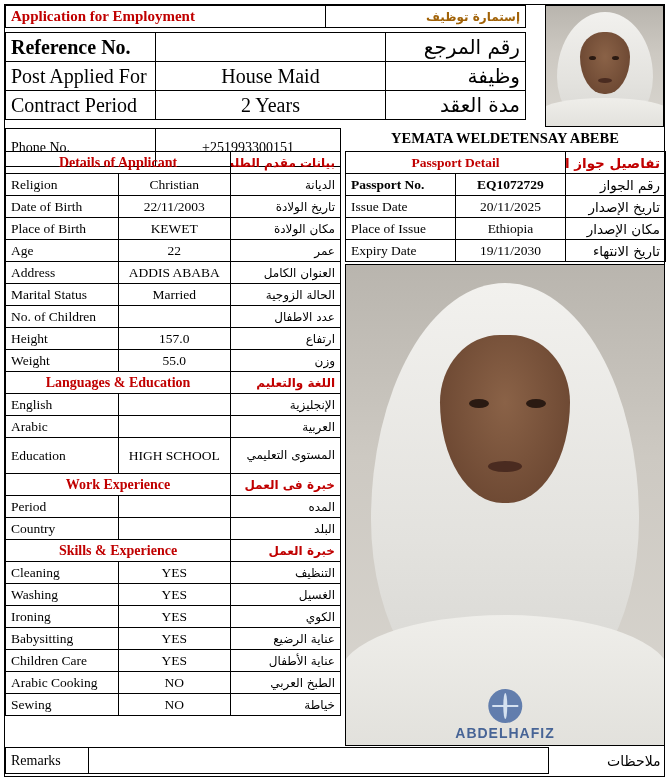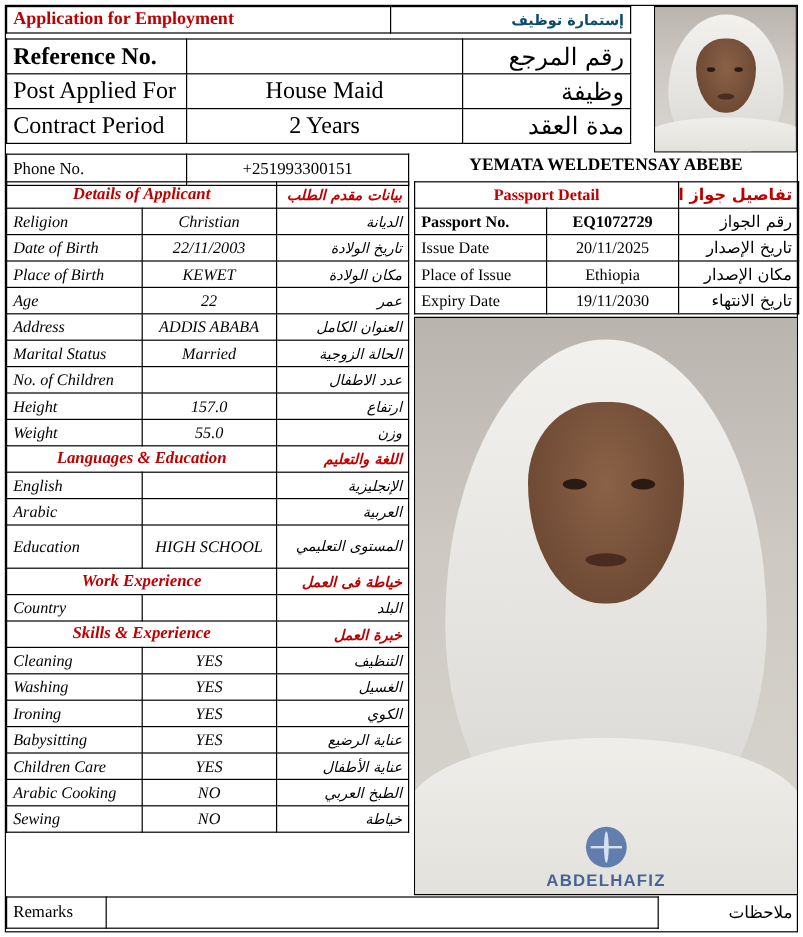--- a/index.html
+++ b/index.html
@@ -47,21 +47,21 @@
     white-space: nowrap;
   }
   .ar {
     text-align: right;
     direction: rtl;
     font-family: "DejaVu Sans", sans-serif;
     font-size: 12px;
   }
   .ctr { text-align: center; }
   .bold { font-weight: bold; }
-  .red { color: #0c4a6e; }
+  .red { color: #a16207; }
   .section-hdr {
     text-align: center;
     font-weight: bold;
     color: #c00000;
     font-size: 14px;
     font-family: "Liberation Serif", serif;
   }
   .section-hdr-ar {
     text-align: right;
     font-weight: bold;
@@ -93,21 +93,21 @@
   }
   .top-info-table td { height: 23px; font-size: 20px; }
 
   
   .phone-table {
     position: absolute;
     left: 5px;
     top: 128px;
     width: 335px;
   }
-  .phone-table td { height: 26px; font-size: 14px; }
+  .phone-table td { height: 38px; font-size: 14px; }
 
   
   .photo-top {
     position: absolute;
     left: 545px;
     top: 5px;
     width: 119px;
     height: 122px;
     overflow: hidden;
     border: 1px solid #000;
@@ -125,21 +125,20 @@
     font-size: 14.5px;
     font-family: "Liberation Serif", serif;
   }
 
   
   .left-table {
     position: absolute;
     left: 5px;
     top: 151px;
     width: 335px;
-    font-style: italic;
   }
   .left-table td { height: 22px; }
 
   
   .right-table {
     position: absolute;
     left: 345px;
     top: 151px;
     width: 320px;
   }
@@ -374,21 +373,26 @@
       <td class="ar">العربية</td>
     </tr>
     <tr>
       <td style="height:36px;">Education</td>
       <td class="ctr" style="height:36px;">HIGH SCHOOL</td>
       <td class="ar" style="height:36px; white-space:normal; line-height:13px;">المستوى التعليمي</td>
     </tr>
 
     <tr>
       <td class="section-hdr" colspan="2">Work Experience</td>
-      <td class="section-hdr-ar">خياطة فى العمل</td>
+      <td class="section-hdr-ar">خبرة فى العمل</td>
+    </tr>
+    <tr>
+      <td style="width:75px;">Period</td>
+      <td class="ctr"></td>
+      <td class="ar">المده</td>
     </tr>
     <tr>
       <td>Country</td>
       <td class="ctr"></td>
       <td class="ar">البلد</td>
     </tr>
 
     <tr>
       <td class="section-hdr" colspan="2">Skills &amp; Experience</td>
       <td class="section-hdr-ar">خبرة العمل</td>

